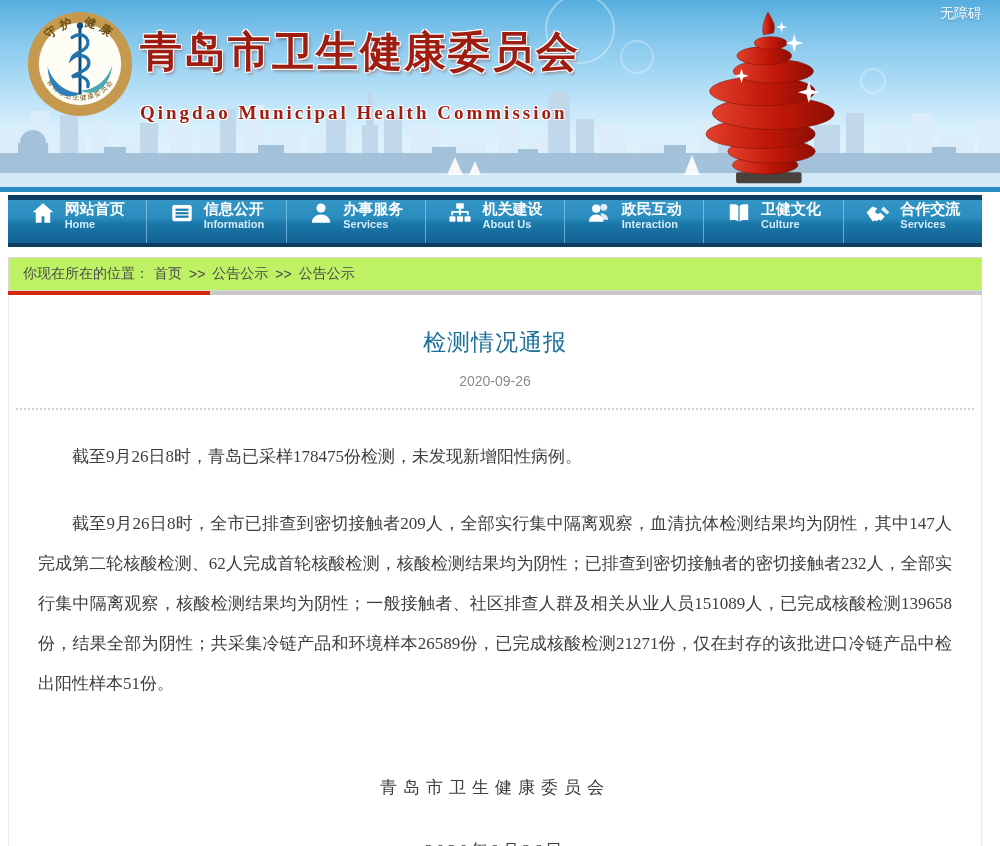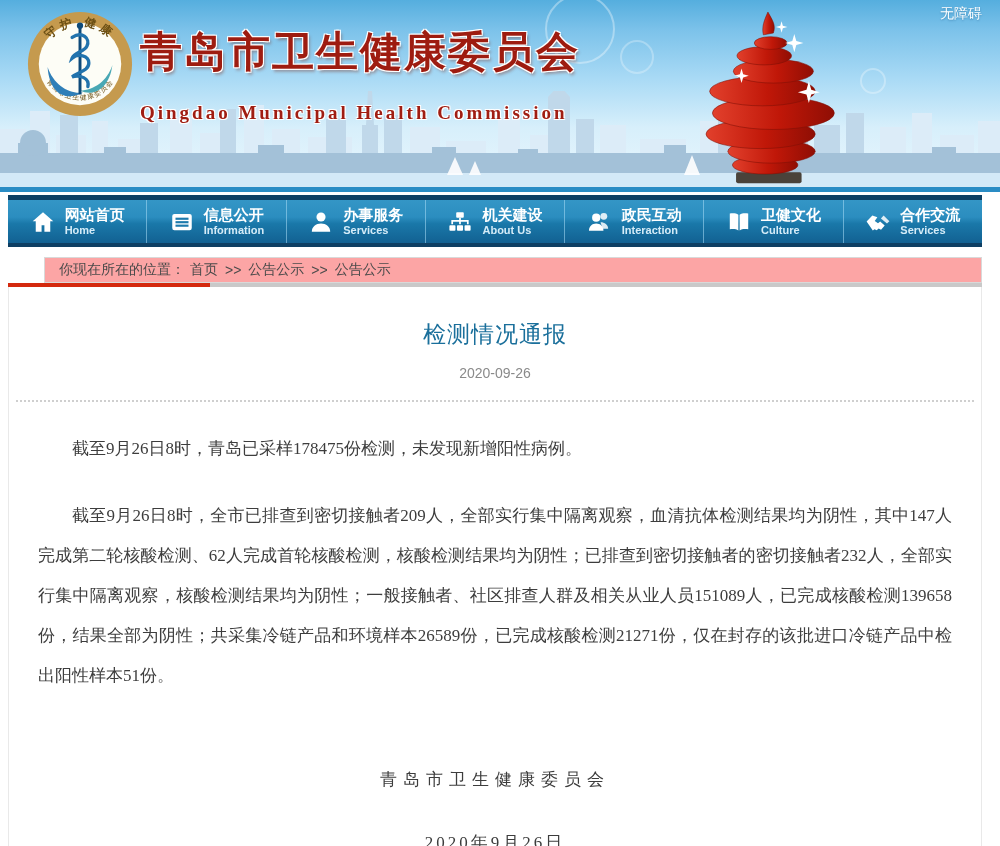--- a/index.html
+++ b/index.html
@@ -29,31 +29,31 @@
   .brand-sub { margin-top:22px; font-family:"Liberation Serif", serif; font-weight:bold; font-size:19px;
     letter-spacing:3px; color:#a01d12; text-shadow:1px 1px 0 #fff,-1px -1px 0 #fff,1px -1px 0 #fff,-1px 1px 0 #fff; }
 
   
   .col { width:974px; margin-left:8px; }
 
   
   .nav { display:flex; margin-top:3px; height:52px;
     background:linear-gradient(180deg,#3496c6 0%,#2b8dbf 40%,#1a78a9 55%,#126192 100%);
     border-top:5px solid #0e3f63; border-bottom:4px solid #0e3f63; }
-  .nav-item { flex:1; display:flex; align-items:center; justify-content:center; gap:9px;
+  .nav-item { flex:1; display:flex; align-items:flex-start; justify-content:center; gap:9px;
     border-right:1px solid rgba(170,220,245,.55); cursor:pointer; text-decoration:none; }
   .nav-item:last-child { border-right:none; }
   .nav-icon { width:26px; height:26px; display:block; flex:0 0 auto; }
   .nav-text { display:flex; flex-direction:column; line-height:1.15; }
   .nav-text b { color:#fff; font-size:15px; font-weight:bold; font-style:normal; }
   .nav-text i { color:#d5ecf8; font-size:11px; font-style:normal; margin-top:1px;font-weight:bold; }
 
   
-  .breadcrumb { margin-top:10px; height:26px; background:#fca5a5; border:1px solid #d9d9d9;
-    display:flex; align-items:center; padding-left:14px; font-size:14px; color:#4a4a4a;margin-left:36px; }
+  .breadcrumb { margin-top:10px; height:34px; background:#bef264; border:1px solid #d9d9d9;
+    display:flex; align-items:center; padding-left:14px; font-size:14px; color:#4a4a4a; }
   .breadcrumb a { color:#4a4a4a; text-decoration:none; cursor:pointer; margin:0 5px; }
   .breadcrumb .sep { color:#4a4a4a; margin:0 2px; }
   .rule { height:4px; display:flex; }
   .rule .red { width:202px; background:#d4290e; }
   .rule .gray { flex:1; background:#c9c9c9; }
 
   
   .content { background:#fff; border-left:1px solid #e9e9e9; border-right:1px solid #e9e9e9;
     min-height:546px; padding-bottom:20px; }
   .art-title { text-align:center; padding-top:32px; font-size:23px; font-weight:normal; color:#1a6f9b;

